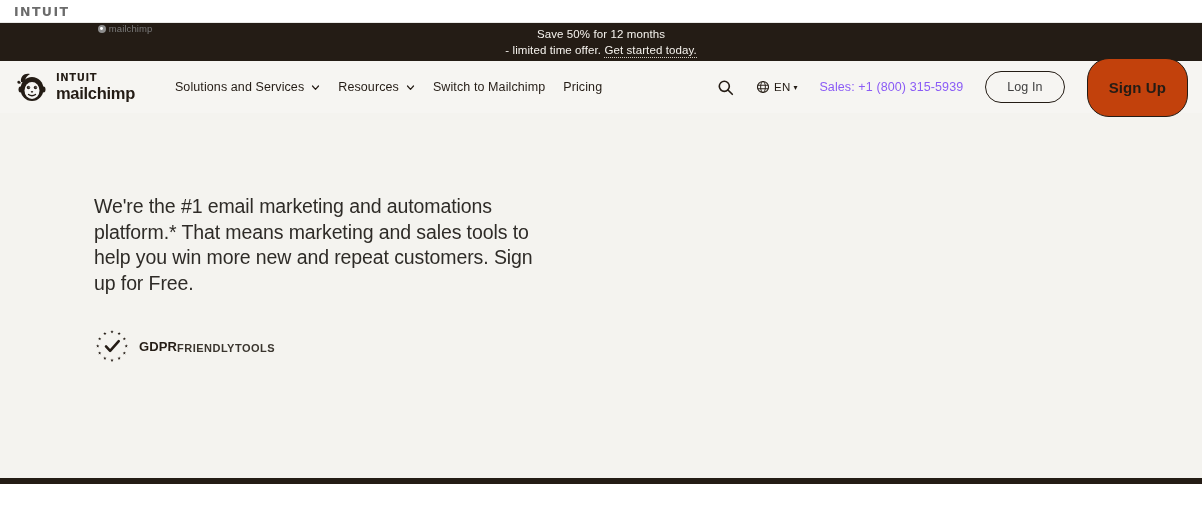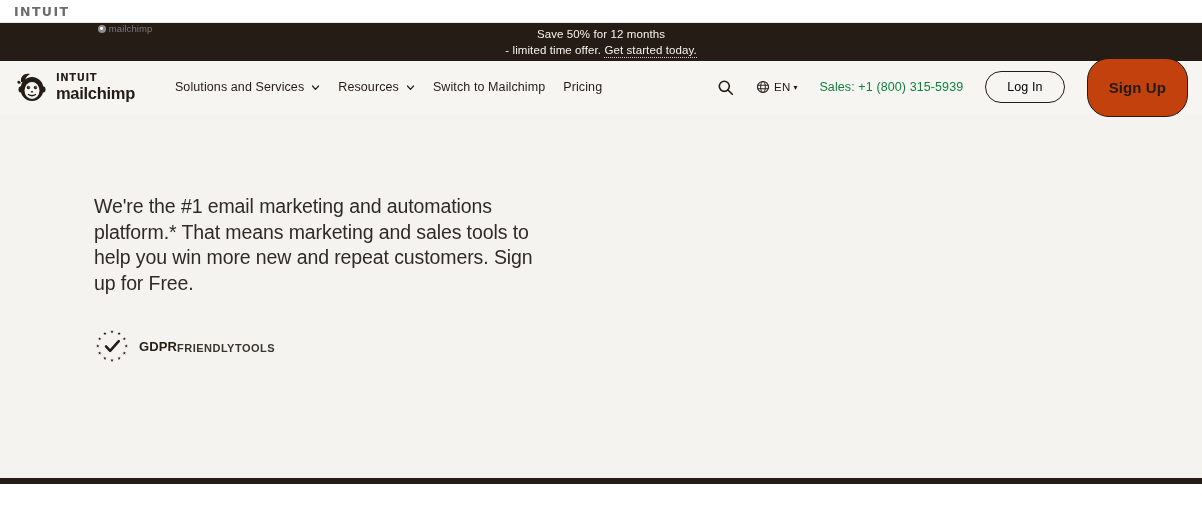--- a/index.html
+++ b/index.html
@@ -156,30 +156,30 @@
   }
   .globe { width: 14px; height: 14px; flex: none; }
   .lang-label {
     font-size: 11.5px;
     color: #241c15;
     letter-spacing: 0.2px;
   }
   .lang-caret { font-size: 8px; color: #241c15; margin-left: -1px; }
   .sales-phone {
     font-size: 12.5px;
-    color: #15803d;
+    color: #8b5cf6;
     letter-spacing: 0.1px;
     white-space: nowrap;
     cursor: pointer;
   }
   .btn-login {
     border: 1px solid #241c15;
     border-radius: 22px;
     background: transparent;
-    color: #000000;
+    color: #404040;
     font-size: 12.5px;
     font-family: "Liberation Sans", sans-serif;
     padding: 8px 21px;
     cursor: pointer;
     letter-spacing: 0.1px;
   }
   .btn-signup {
     border: 1px solid #241c15;
     border-radius: 22px;
     background: #c2410c;

